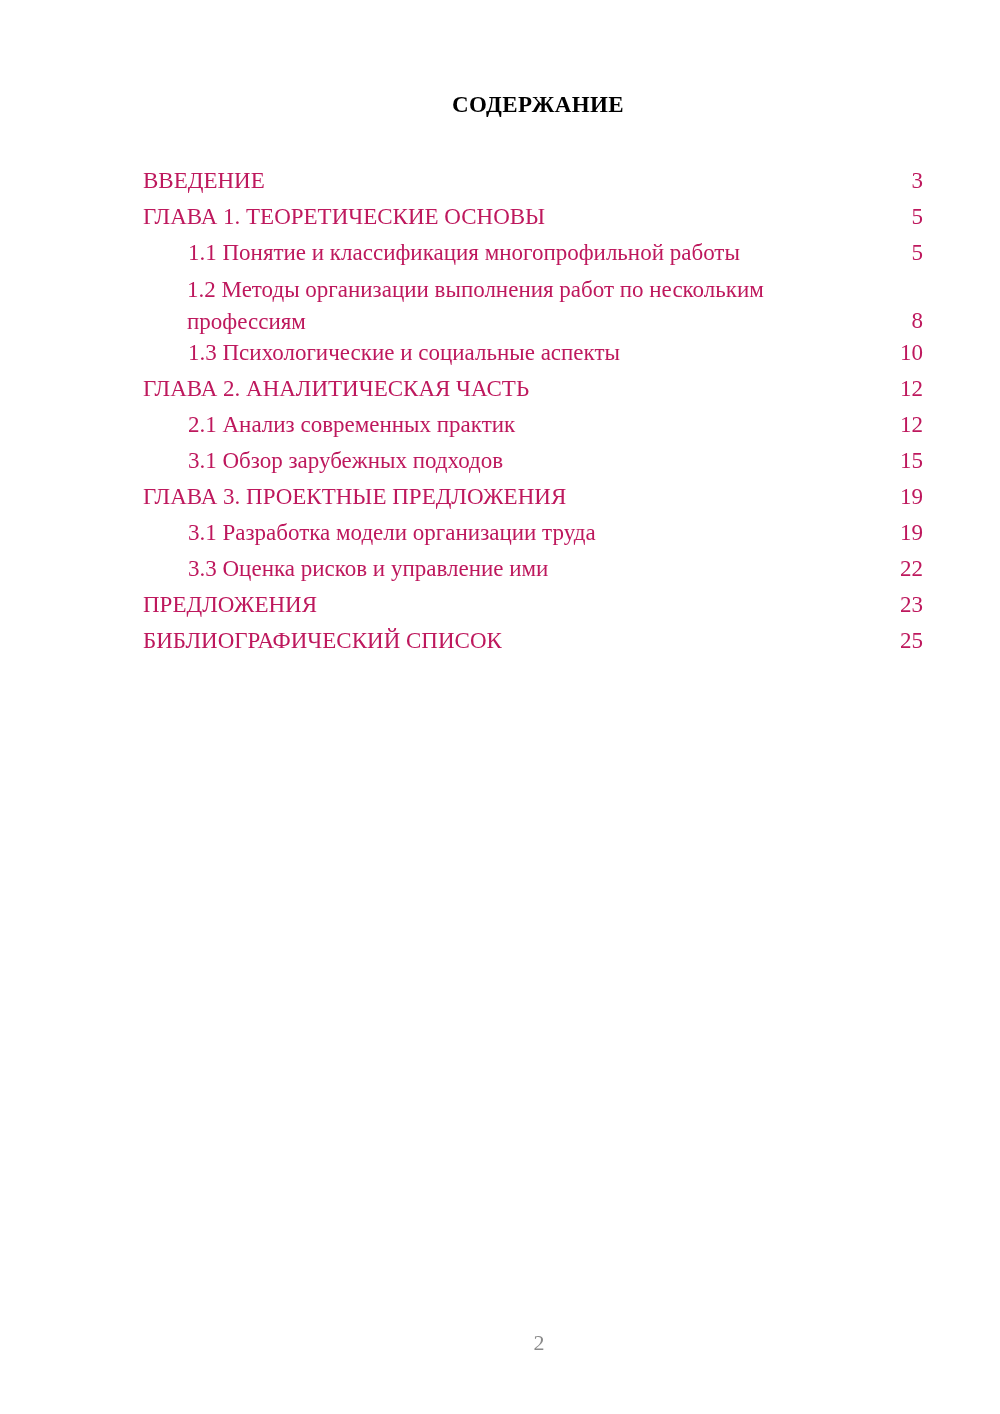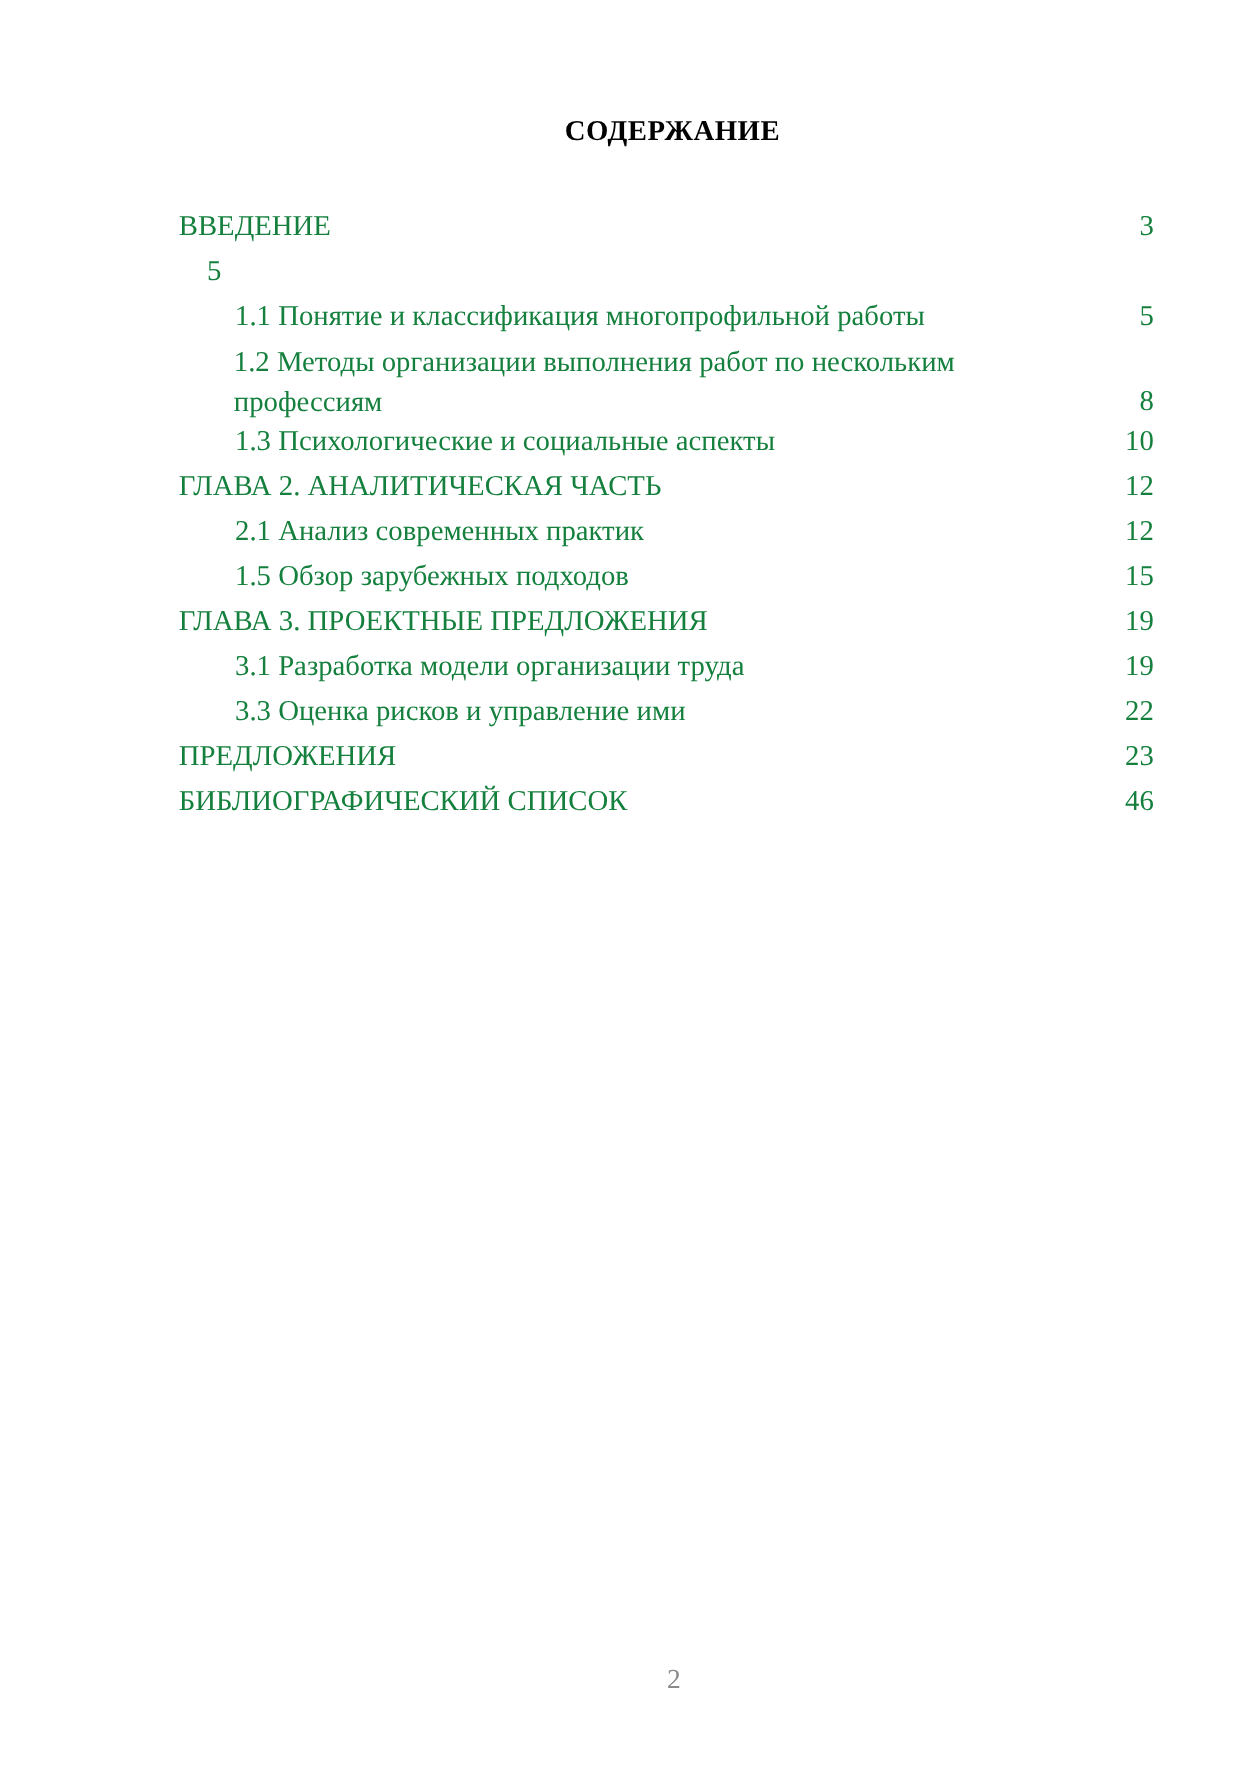--- a/index.html
+++ b/index.html
@@ -40,21 +40,21 @@
     width: 780px;
   }
 
   .toc-entry {
     display: flex;
     align-items: flex-start;
     justify-content: space-between;
     height: 36px;
     font-size: 23px;
     line-height: 30px;
-    color: #15803d;
+    color: #be185d;
   }
 
   .toc-entry.level-2 {
     padding-left: 45px;
     gap: 44px;
   }
 
   
   .toc-entry.wrapped {
     height: 64px;
@@ -106,20 +106,21 @@
 <div class="page">
 
   <div class="toc-title">СОДЕРЖАНИЕ</div>
 
   <div class="toc-list">
       <div class="toc-entry level-1">
         <span class="toc-label">ВВЕДЕНИЕ</span>
         <span class="toc-page">3</span>
       </div>
       <div class="toc-entry level-1">
+        <span class="toc-label">ГЛАВА 1. ТЕОРЕТИЧЕСКИЕ ОСНОВЫ</span>
         <span class="toc-page">5</span>
       </div>
       <div class="toc-entry level-2">
         <span class="toc-label">1.1 Понятие и классификация многопрофильной работы</span>
         <span class="toc-page">5</span>
       </div>
       <div class="toc-entry level-2 wrapped">
         <span class="toc-label">1.2 Методы организации выполнения работ по нескольким
 профессиям</span>
         <span class="toc-page">8</span>
@@ -130,42 +131,42 @@
       </div>
       <div class="toc-entry level-1">
         <span class="toc-label">ГЛАВА 2. АНАЛИТИЧЕСКАЯ ЧАСТЬ</span>
         <span class="toc-page">12</span>
       </div>
       <div class="toc-entry level-2">
         <span class="toc-label">2.1 Анализ современных практик</span>
         <span class="toc-page">12</span>
       </div>
       <div class="toc-entry level-2">
-        <span class="toc-label">1.5 Обзор зарубежных подходов</span>
+        <span class="toc-label">3.1 Обзор зарубежных подходов</span>
         <span class="toc-page">15</span>
       </div>
       <div class="toc-entry level-1">
         <span class="toc-label">ГЛАВА 3. ПРОЕКТНЫЕ ПРЕДЛОЖЕНИЯ</span>
         <span class="toc-page">19</span>
       </div>
       <div class="toc-entry level-2">
         <span class="toc-label">3.1 Разработка модели организации труда</span>
         <span class="toc-page">19</span>
       </div>
       <div class="toc-entry level-2">
         <span class="toc-label">3.3 Оценка рисков и управление ими</span>
         <span class="toc-page">22</span>
       </div>
       <div class="toc-entry level-1">
         <span class="toc-label">ПРЕДЛОЖЕНИЯ</span>
         <span class="toc-page">23</span>
       </div>
       <div class="toc-entry level-1">
         <span class="toc-label">БИБЛИОГРАФИЧЕСКИЙ СПИСОК</span>
-        <span class="toc-page">46</span>
+        <span class="toc-page">25</span>
       </div>
     </div>
 
   <div class="page-footer">
     <span class="num">2</span>
   </div>
 
 </div>
 
 </body></html>

